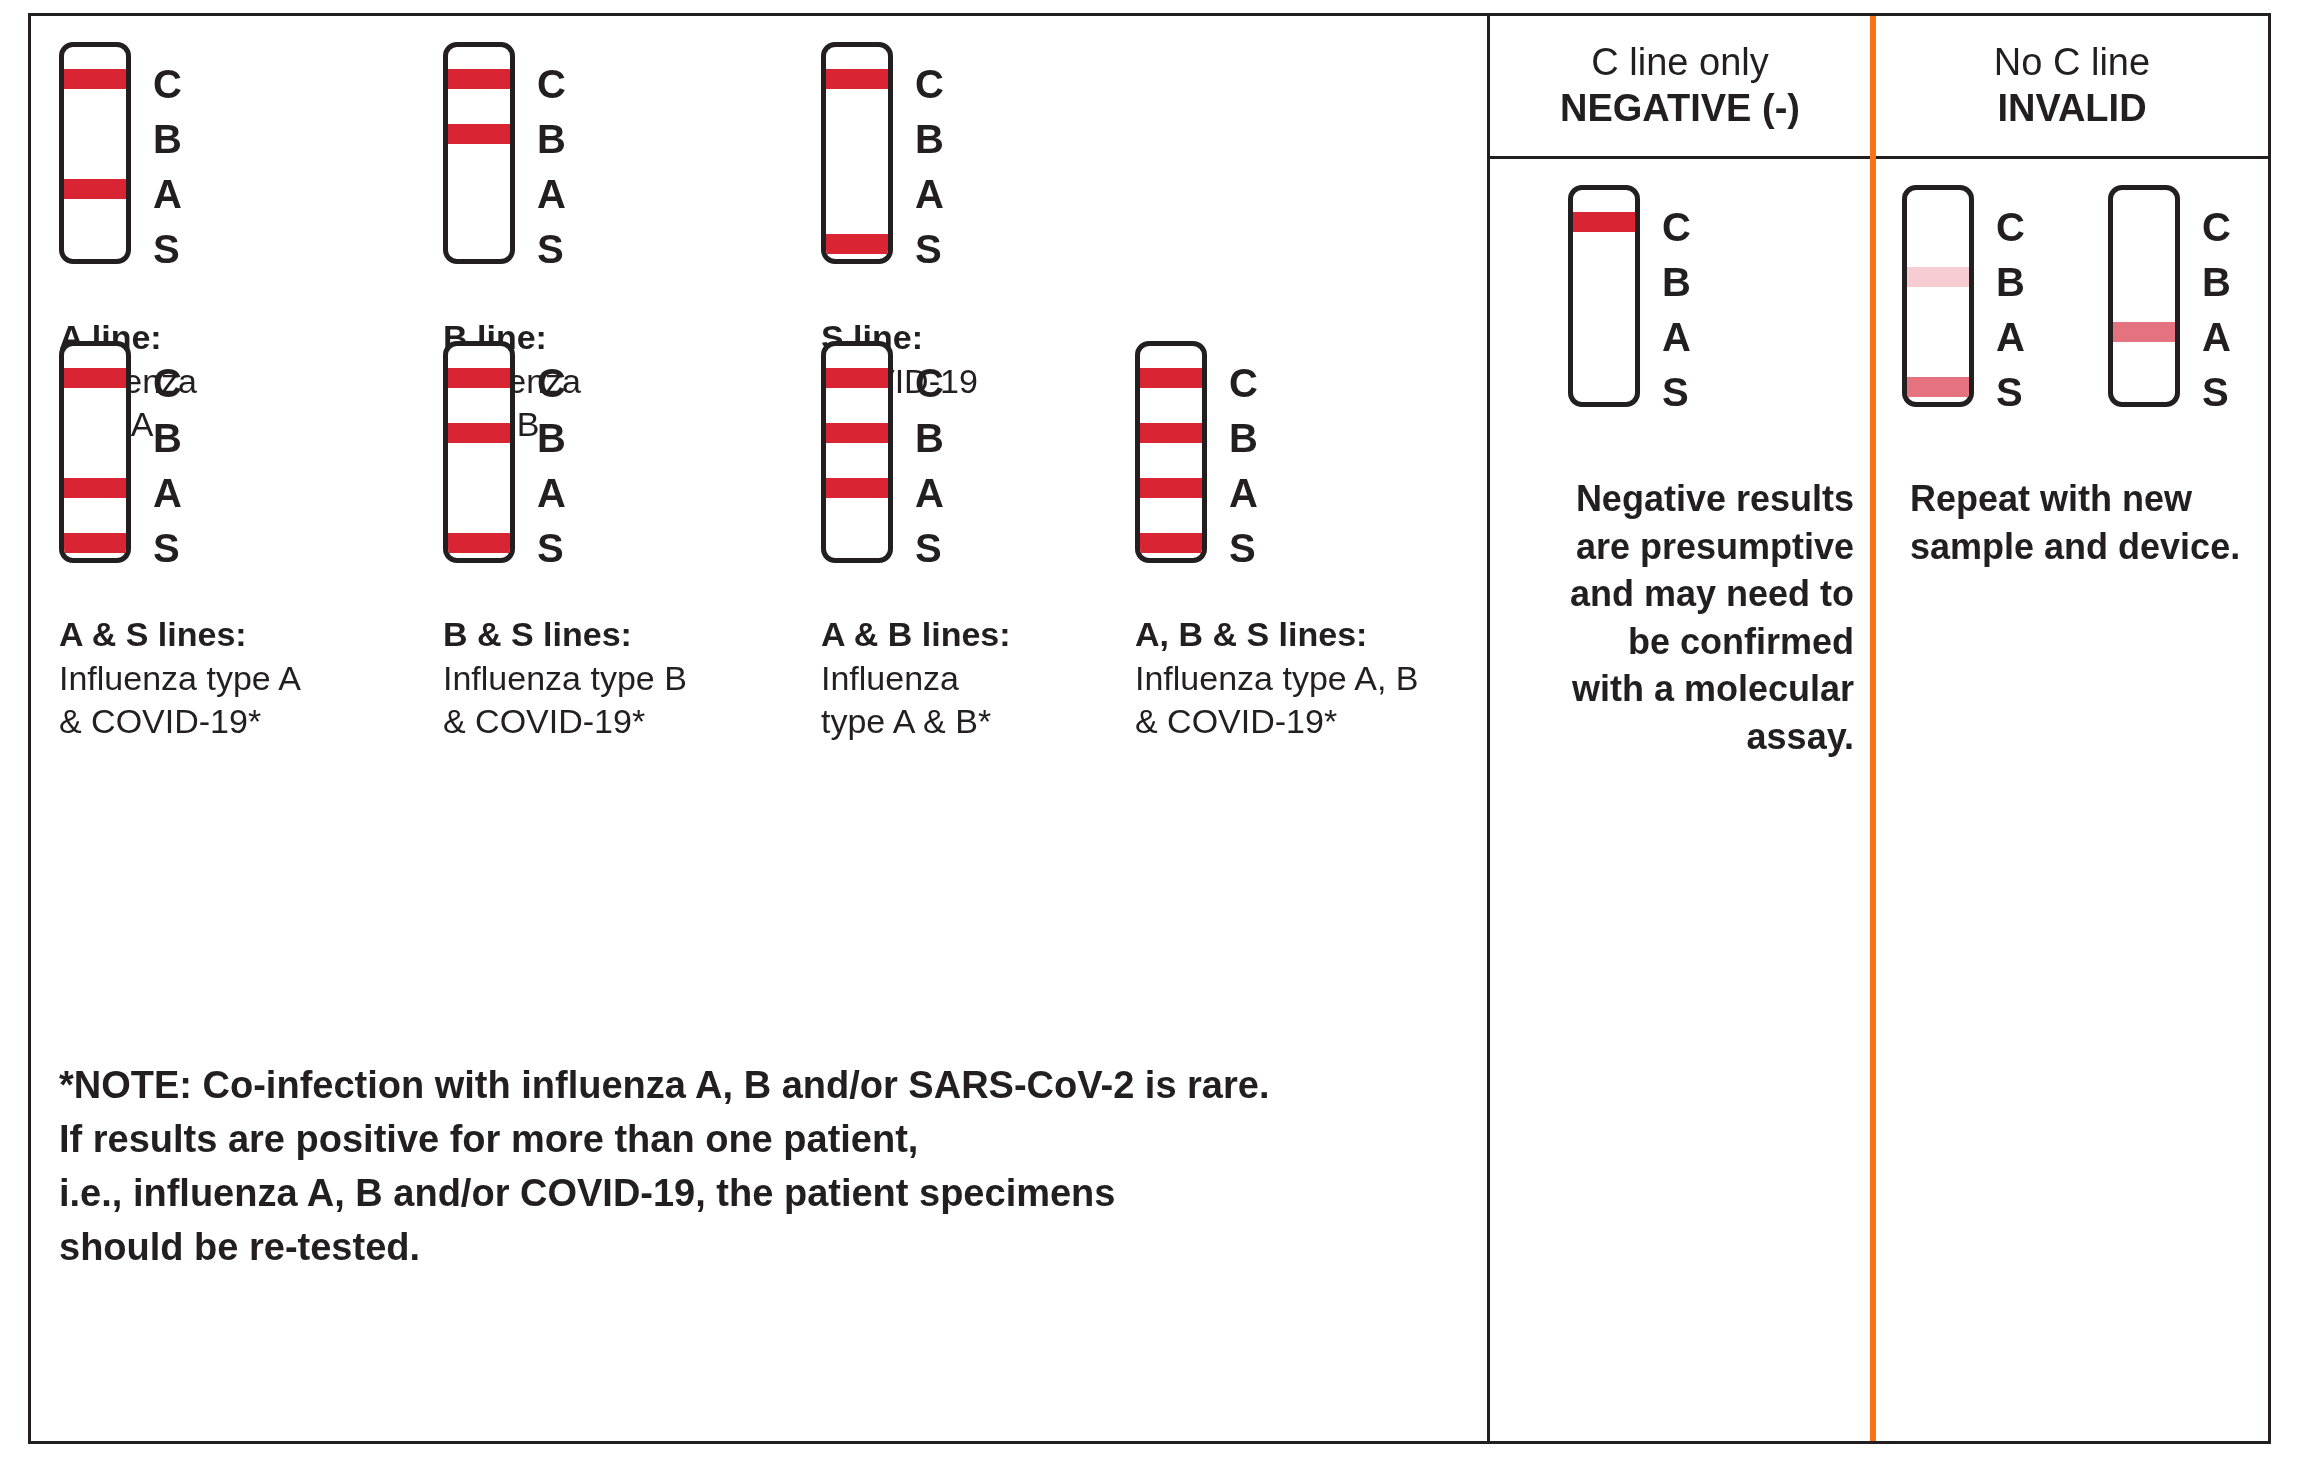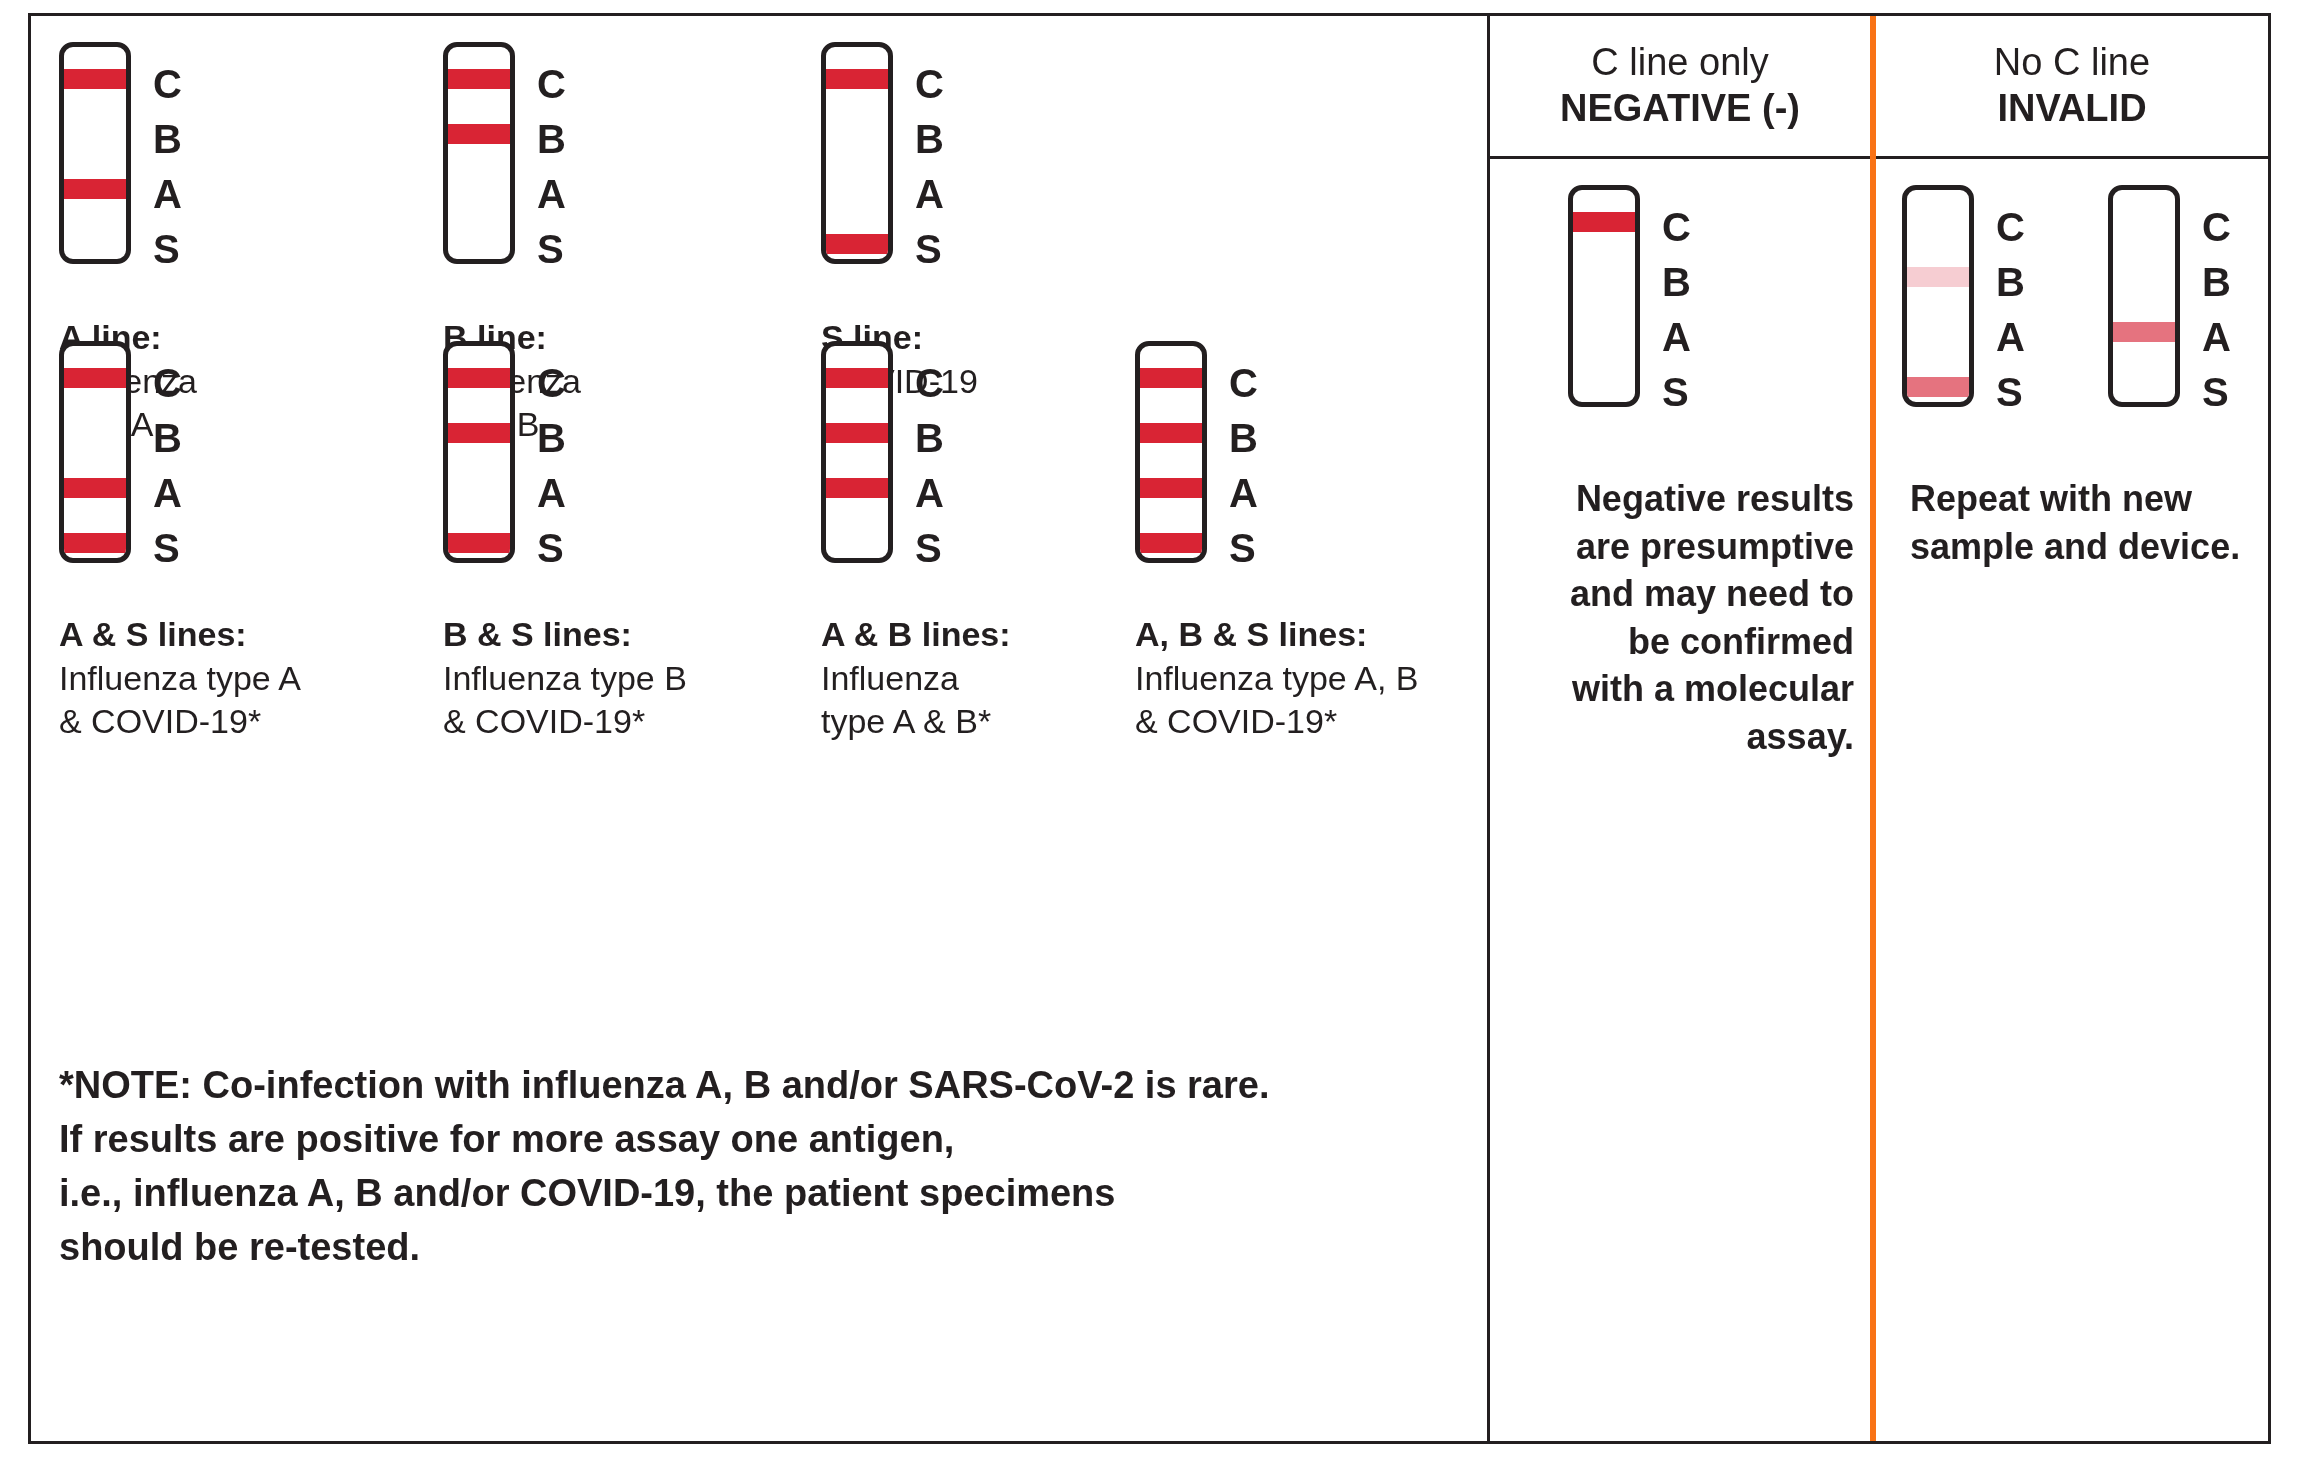--- a/index.html
+++ b/index.html
@@ -313,21 +313,21 @@
       </div>
 
       <div class="caption" style="left:1104px; top:597px;">
         <b>A, B &amp; S lines:</b>
         <span class="cap-line">Influenza type A, B</span>
         <span class="cap-line">&amp; COVID-19*</span>
       </div>
 
       <div class="note">
         <span>*NOTE: Co-infection with influenza A, B and/or SARS-CoV-2 is rare.</span>
-        <span>If results are positive for more assay one antigen,</span>
+        <span>If results are positive for more than one patient,</span>
         <span>i.e., influenza A, B and/or COVID-19, the patient specimens</span>
         <span>should be re-tested.</span>
       </div>
 
     </div>
   </div>
 
   <div class="col-negative">
 
     <div class="hdr">

